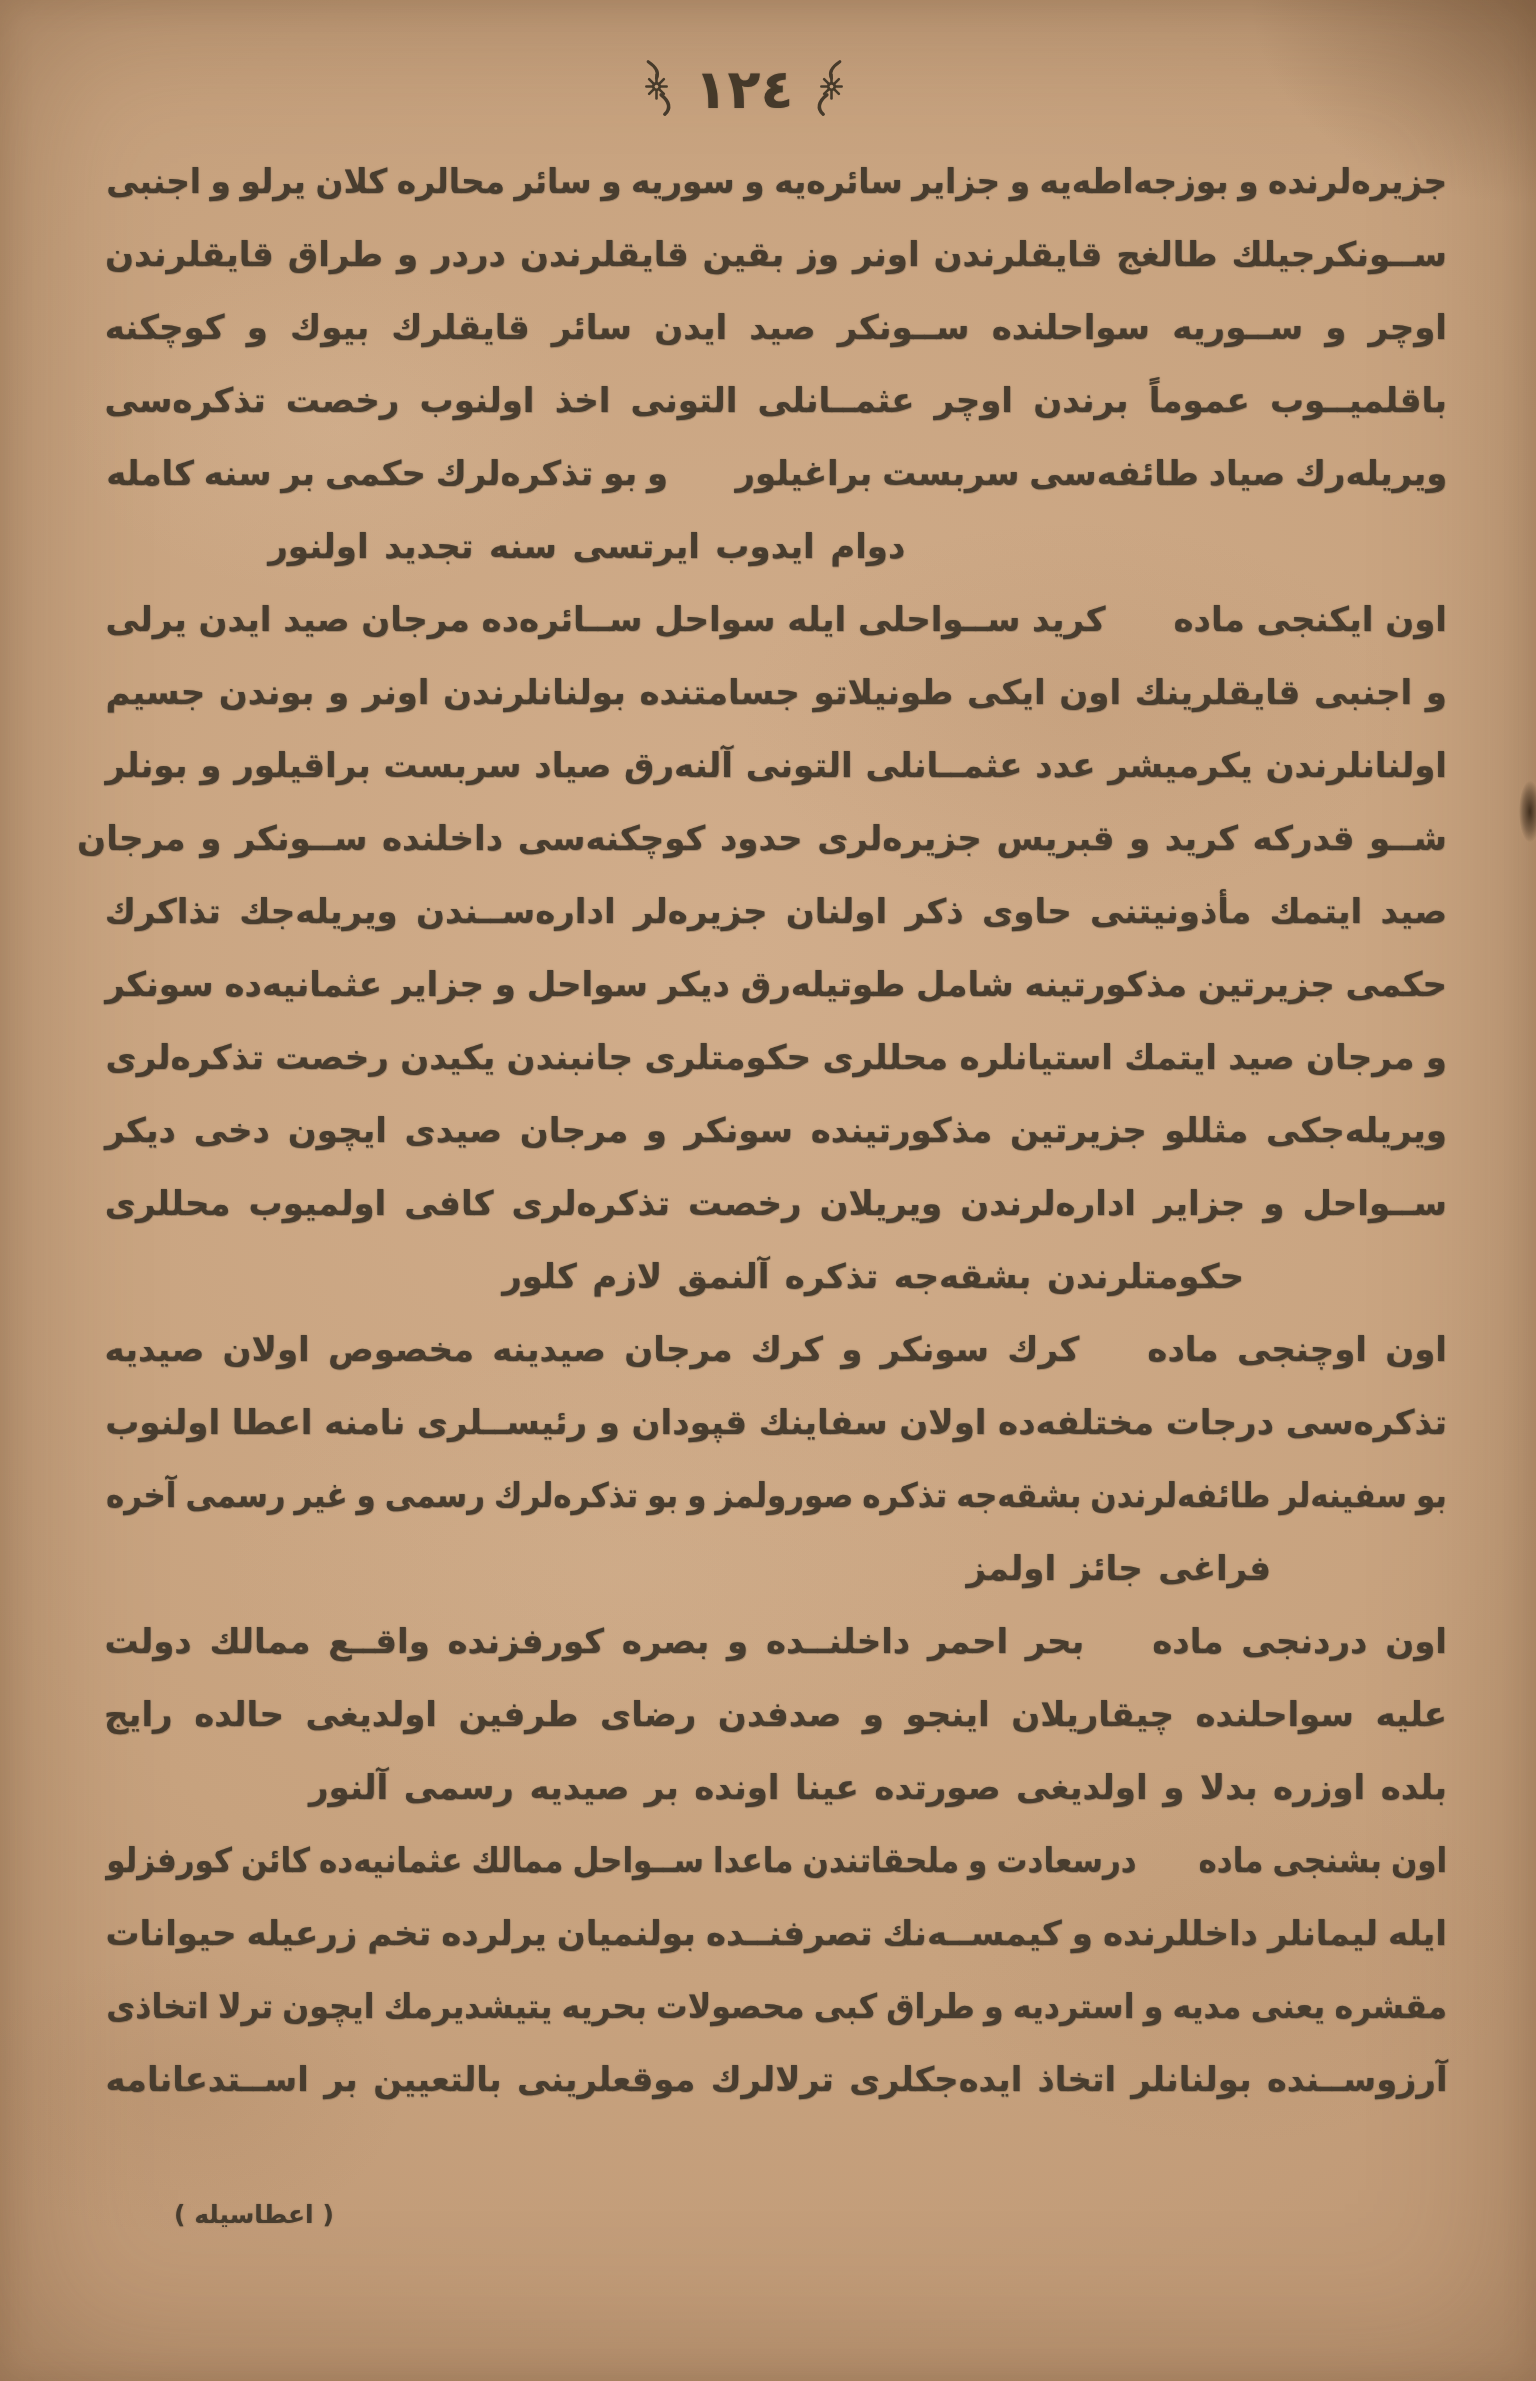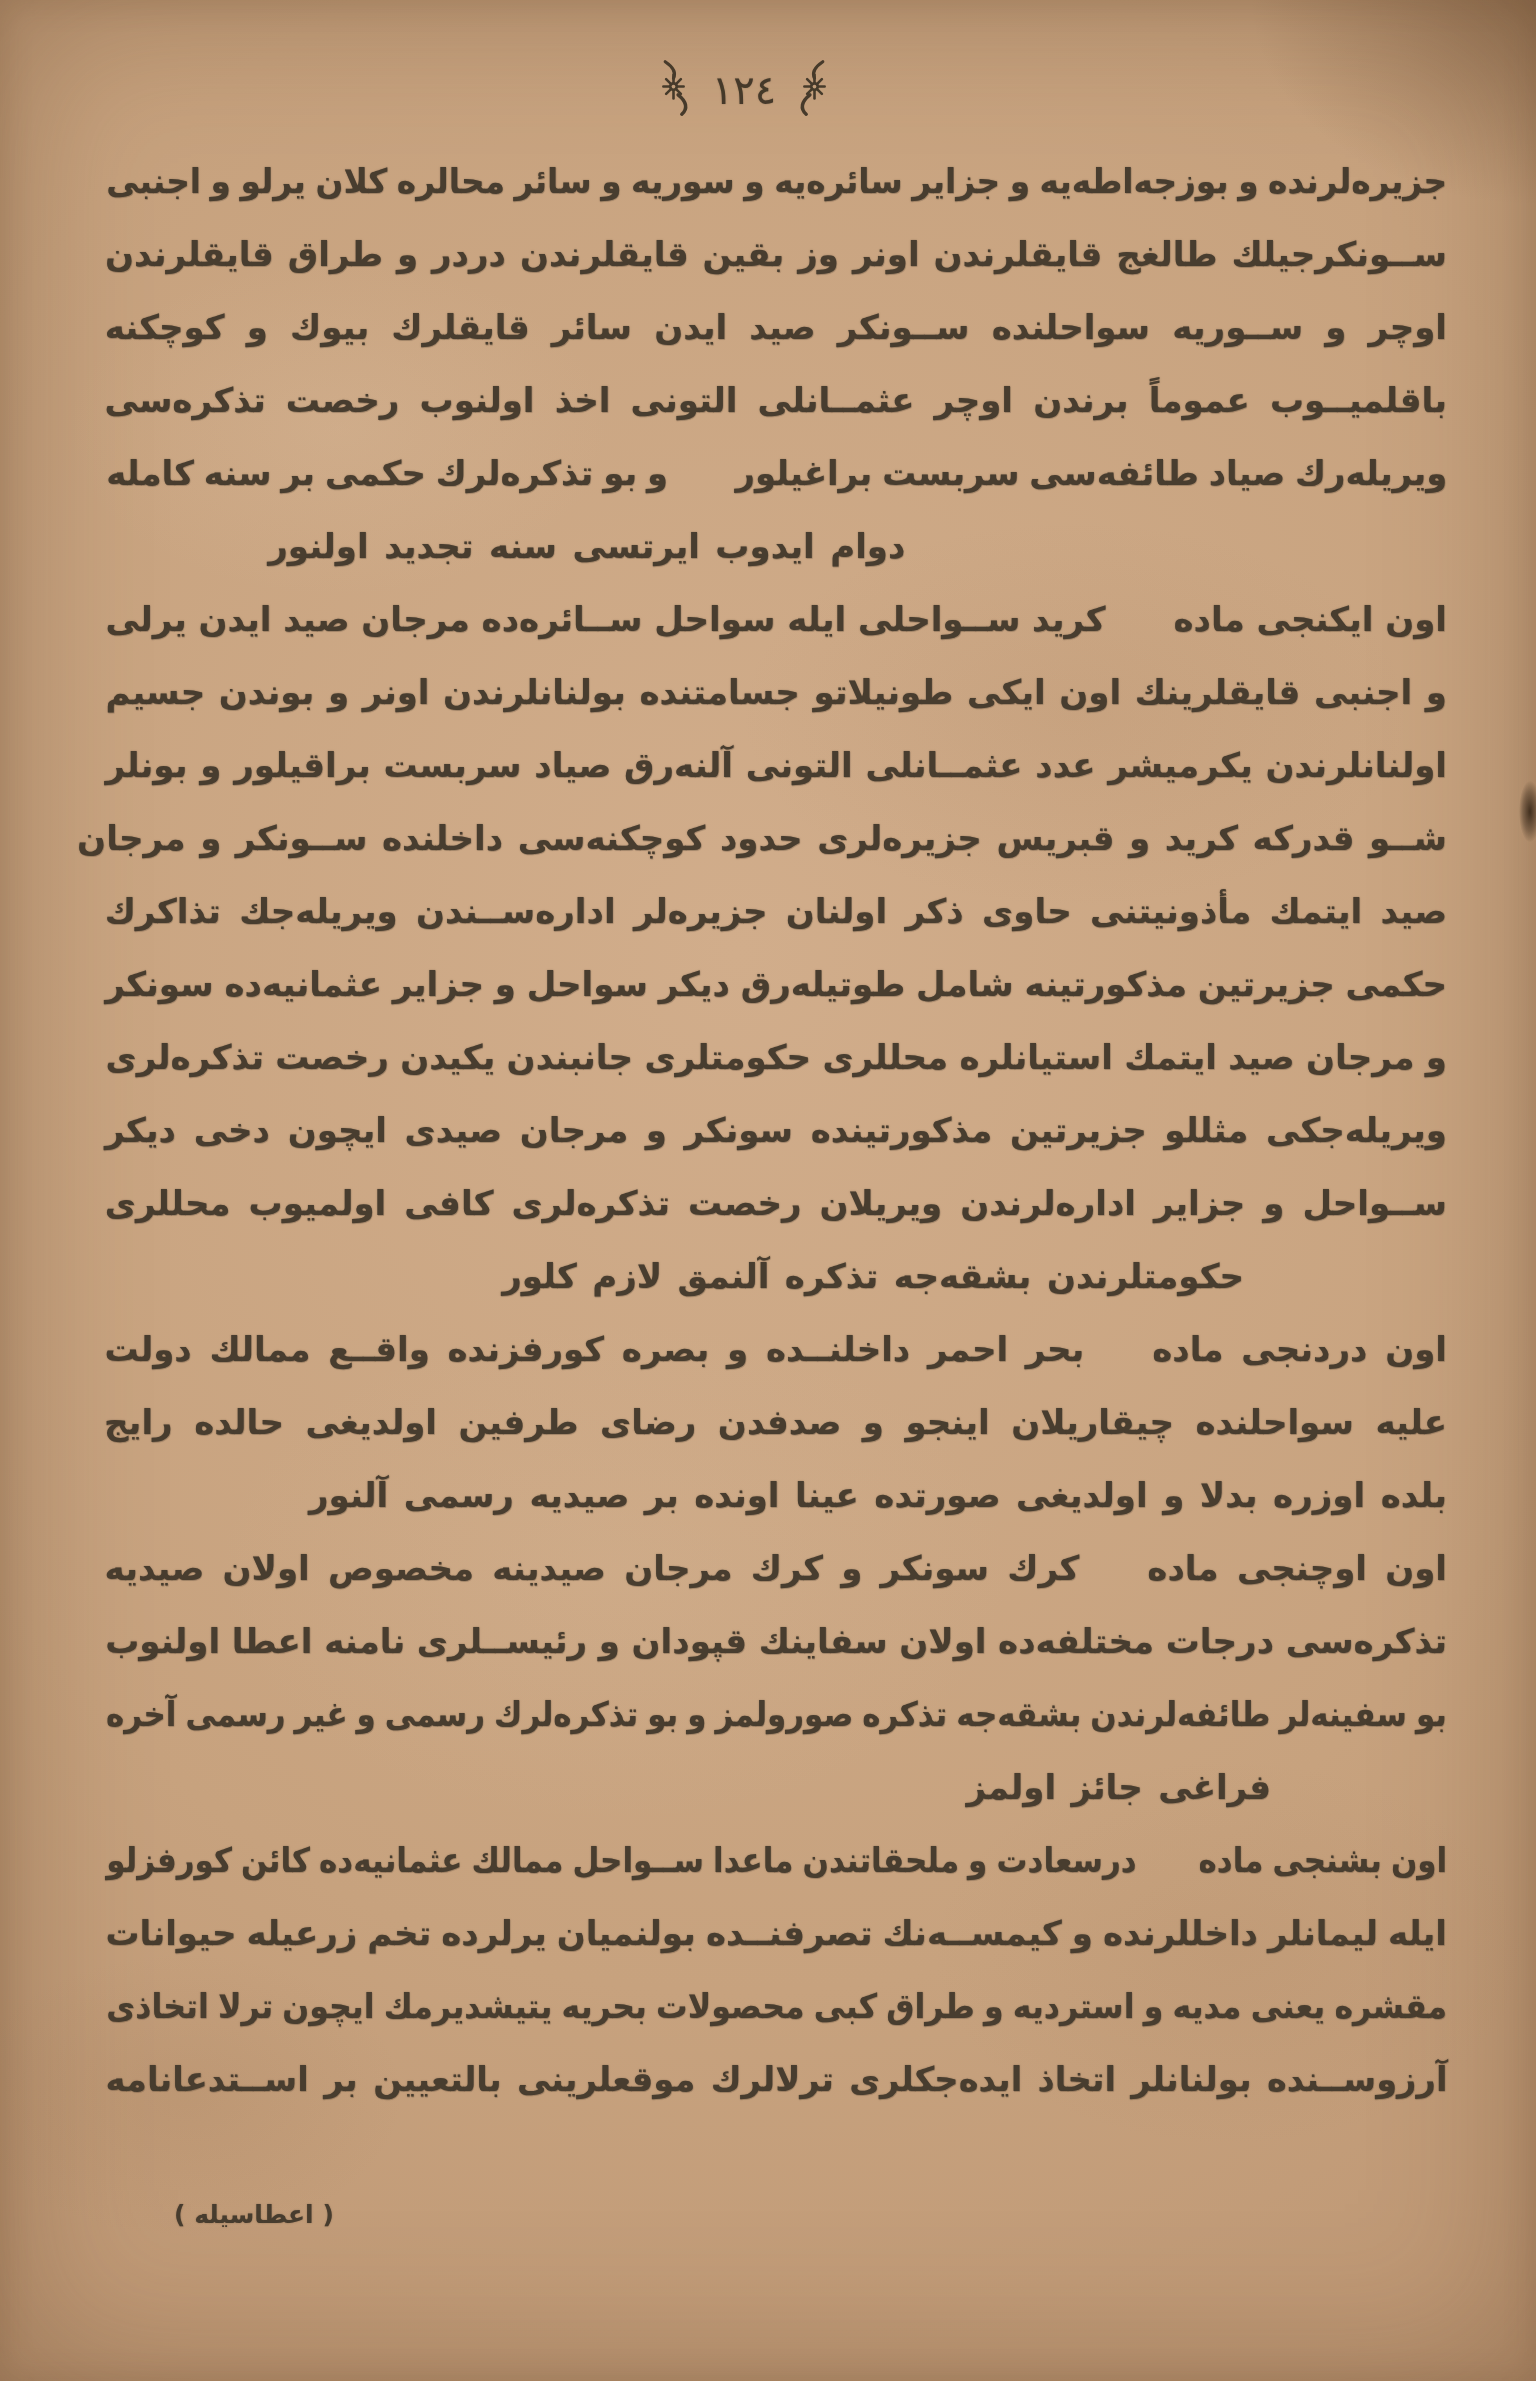--- a/index.html
+++ b/index.html
@@ -43,21 +43,21 @@
     background:radial-gradient(ellipse at center, rgba(38,27,17,.88) 0%, rgba(38,27,17,.38) 46%, transparent 72%);
   }
 
   
   .page-header{
     position:absolute;top:58px;left:0;width:100%;
     display:flex;justify-content:center;align-items:center;gap:18.6px;
     transform:translateX(-24px);
   }
   .page-number{
-    font-size:40px;font-weight:400;color:#453a2b;direction:rtl;
+    font-size:54px;font-weight:700;color:#453a2b;direction:rtl;
     text-shadow:0 0 1.4px rgba(69,58,43,.5);
     line-height:58px;
   }
   .ornament{display:block;}
 
   
   .text-block{
     position:absolute;left:93px;right:89px;top:145px;
     direction:rtl;
   }
@@ -147,29 +147,29 @@
         <div class="text-line fill"><span class="ink" style="word-spacing: 1px; margin-left: 12px;">اولنانلرندن يكرميشر عدد عثمــانلى التونى آلنه‌رق صياد سربست براقيلور و بونلر</span></div>
         <div class="text-line fill"><span class="ink" style="word-spacing: 2.7px;">شــو قدركه كريد و قبريس جزيره‌لرى حدود كوچكنه‌سى داخلنده ســونكر و مرجان</span></div>
         <div class="text-line fill"><span class="ink" style="word-spacing: 6.5px; margin-left: 40px;">صيد ايتمك مأذونيتنى حاوى ذكر اولنان جزيره‌لر اداره‌ســندن ويريله‌جك تذاكرك</span></div>
         <div class="text-line fill"><span class="ink" style="word-spacing: -1px;">حكمى جزيرتين مذكورتينه شامل طوتيله‌رق ديكر سواحل و جزاير عثمانيه‌ده سونكر</span></div>
         <div class="text-line fill"><span class="ink" style="word-spacing: -0.5px;">و مرجان صيد ايتمك استيانلره محللرى حكومتلرى جانبندن يكيدن رخصت تذكره‌لرى</span></div>
         <div class="text-line fill"><span class="ink" style="word-spacing: 5.8px;">ويريله‌جكى مثللو جزيرتين مذكورتينده سونكر و مرجان صيدى ايچون دخى ديكر</span></div>
         <div class="text-line fill"><span class="ink" style="word-spacing: 6.2px;">ســواحل و جزاير اداره‌لرندن ويريلان رخصت تذكره‌لرى كافى اولميوب محللرى</span></div>
         <div class="text-line short" style="padding-right: 15%;"><span class="ink">حكومتلرندن بشقه‌جه تذكره آلنمق لازم كلور</span></div>
       </div>
       <div class="paragraph">
-        <div class="text-line fill"><span class="ink" style="word-spacing: 5.9px;">اون دردنجى ماده  بحر احمر داخلنــده و بصره كورفزنده واقــع ممالك دولت</span></div>
-        <div class="text-line fill"><span class="ink" style="word-spacing: 9.7px;">عليه سواحلنده چيقاريلان اينجو و صدفدن رضاى طرفين اولديغى حالده رايج</span></div>
-        <div class="text-line short" style="padding-right: 0%;"><span class="ink">بلده اوزره بدلا و اولديغى صورتده عينا اونده بر صيديه رسمى آلنور</span></div>
-      </div>
-      <div class="paragraph">
         <div class="text-line fill"><span class="ink" style="word-spacing: 6.4px;">اون اوچنجى ماده  كرك سونكر و كرك مرجان صيدينه مخصوص اولان صيديه</span></div>
         <div class="text-line fill"><span class="ink" style="word-spacing: -0.2px;">تذكره‌سى درجات مختلفه‌ده اولان سفاينك قپودان و رئيســلرى نامنه اعطا اولنوب</span></div>
         <div class="text-line fill"><span class="ink" style="word-spacing: -1.9px; transform: scaleX(0.909144);">بو سفينه‌لر طائفه‌لرندن بشقه‌جه تذكره صورولمز و بو تذكره‌لرك رسمى و غير رسمى آخره</span></div>
         <div class="text-line short" style="padding-right: 13%;"><span class="ink">فراغى جائز اولمز</span></div>
+      </div>
+      <div class="paragraph">
+        <div class="text-line fill"><span class="ink" style="word-spacing: 5.9px;">اون دردنجى ماده  بحر احمر داخلنــده و بصره كورفزنده واقــع ممالك دولت</span></div>
+        <div class="text-line fill"><span class="ink" style="word-spacing: 9.7px;">عليه سواحلنده چيقاريلان اينجو و صدفدن رضاى طرفين اولديغى حالده رايج</span></div>
+        <div class="text-line short" style="padding-right: 0%;"><span class="ink">بلده اوزره بدلا و اولديغى صورتده عينا اونده بر صيديه رسمى آلنور</span></div>
       </div>
       <div class="paragraph">
         <div class="text-line fill"><span class="ink" style="word-spacing: -1.9px; transform: scaleX(0.910304);">اون بشنجى ماده  درسعادت و ملحقاتندن ماعدا ســواحل ممالك عثمانيه‌ده كائن كورفزلو</span></div>
         <div class="text-line fill"><span class="ink" style="word-spacing: -1.8px;">ايله ليمانلر داخللرنده و كيمســه‌نك تصرفنــده بولنميان يرلرده تخم زرعيله حيوانات</span></div>
         <div class="text-line fill"><span class="ink" style="word-spacing: -1.9px; transform: scaleX(0.929104);">مقشره يعنى مديه و استرديه و طراق كبى محصولات بحريه يتيشديرمك ايچون ترلا اتخاذى</span></div>
         <div class="text-line short" style="padding-right: 0%;"><span class="ink" style="transform: scaleX(0.990691);">آرزوســنده بولنانلر اتخاذ ايده‌جكلرى ترلالرك موقعلرينى بالتعيين بر اســتدعانامه</span></div>
       </div>
     </div>
 
   <div class="catchword">( اعطاسيله )</div>

